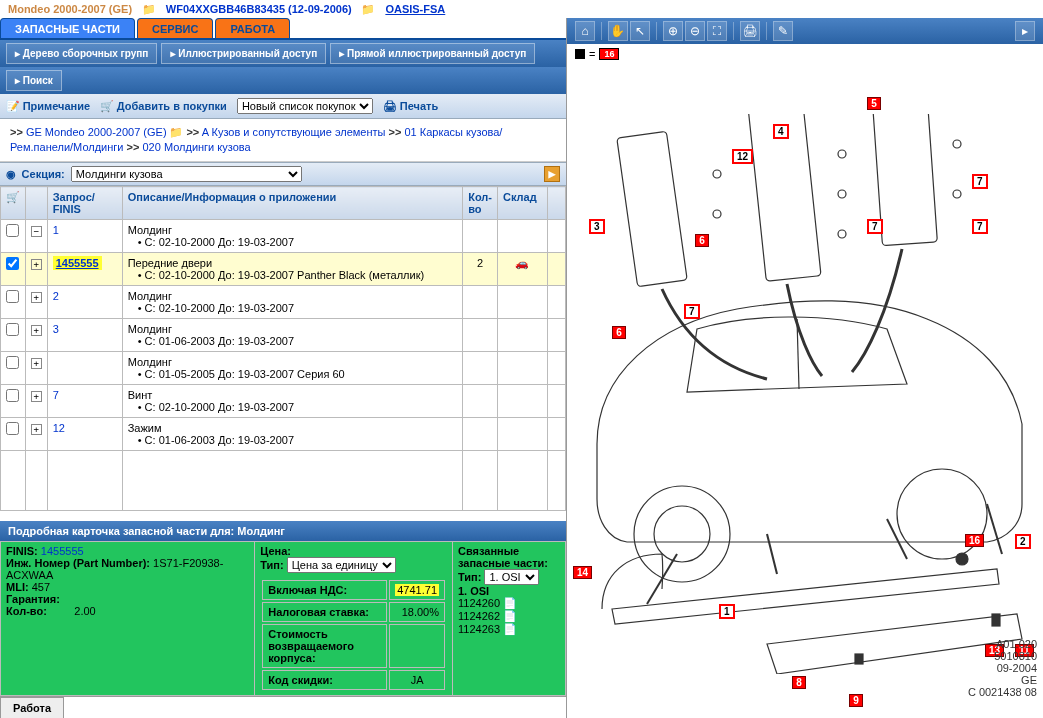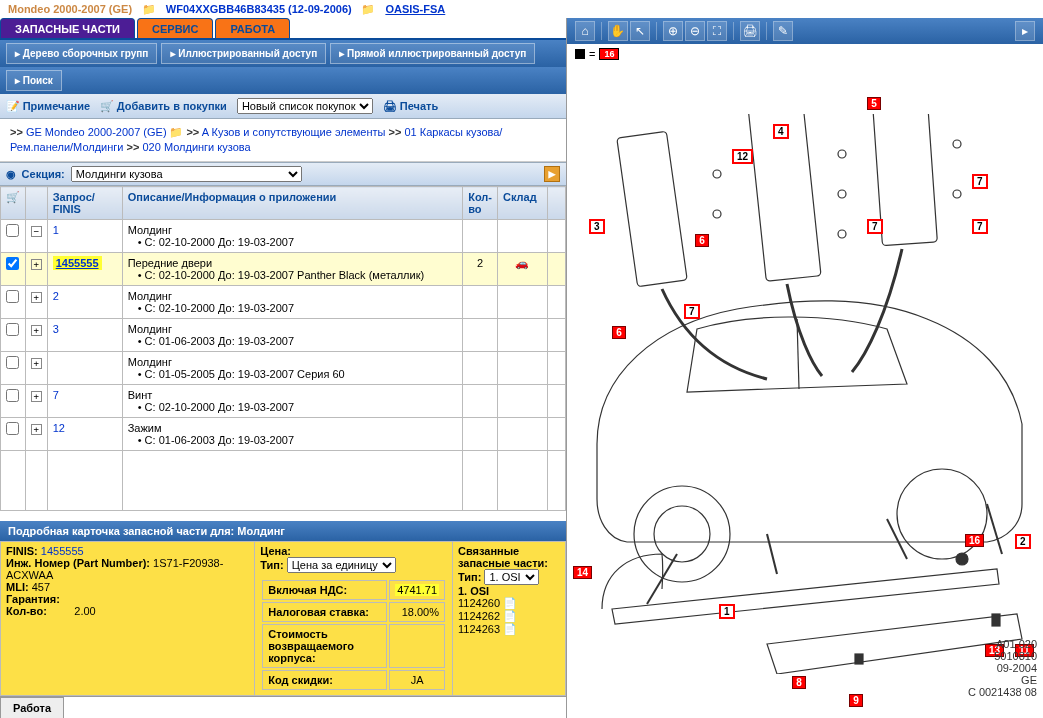--- a/index.html
+++ b/index.html
@@ -7,42 +7,42 @@
 a{color:#0033cc;cursor:pointer}
 .top-strip{height:18px;background:#fff;display:flex;align-items:center;gap:10px;padding:0 8px}
 .top-model{color:#cc8844;font-weight:bold}
 .top-vin{font-weight:bold}
 .oasis{color:#0033cc;font-weight:bold;text-decoration:underline}
 .main{display:flex;width:100%;height:700px}
 .left-pane{width:567px;border-right:1px solid #999;display:flex;flex-direction:column}
 .right-pane{flex:1;display:flex;flex-direction:column;background:#fff}
 .tabs{display:flex;background:#fff;border-bottom:2px solid #0a4b9a;height:22px}
 .tab{padding:4px 14px;border:1px solid #0a4b9a;border-bottom:none;border-radius:4px 4px 0 0;margin-right:2px;font-weight:bold;color:#0a4b9a;cursor:pointer;background:#f97316}
-.tab.active{background:#4c1d95;color:#fff}
+.tab.active{background:#3b82f6;color:#fff}
 .nav-bar{background:linear-gradient(#4a82c4,#2a62a4);padding:3px 6px;display:flex;gap:4px;flex-wrap:wrap}
 .nav-btn{background:rgba(255,255,255,0.1);border:1px solid rgba(255,255,255,0.4);color:#fff;padding:4px 8px;font-weight:bold;cursor:pointer;font-size:10px}
 .nav-btn::before{content:"▸ ";}
 .action-bar{background:linear-gradient(#e4ecf6,#c4d6ec);padding:4px 6px;display:flex;align-items:center;gap:10px;border-bottom:1px solid #9ab}
 .action-link{color:#0a4b9a;font-weight:bold;display:flex;align-items:center;gap:3px}
 .crumb-bar{background:#fff;padding:6px 10px;border-bottom:1px solid #ccc;line-height:15px}
 .crumb-bar .sep{font-weight:bold;color:#333}
 .section-bar{background:linear-gradient(#e4ecf6,#c4d6ec);padding:3px 6px;display:flex;align-items:center;gap:6px;border-top:1px solid #9ab;border-bottom:1px solid #9ab}
 .section-bar select{flex:1;max-width:350px}
 .corner-btn{background:#e8a030;border:1px solid #b07010;width:16px;height:16px;display:flex;align-items:center;justify-content:center;color:#fff;font-weight:bold;font-size:9px;cursor:pointer}
 table.parts{width:100%;border-collapse:collapse}
 table.parts th,table.parts td{border:1px solid #bbb;padding:4px 5px;vertical-align:top;text-align:left}
 table.parts th{background:linear-gradient(#e8eef6,#cad8ea);color:#0a4b9a;font-weight:bold}
 table.parts td{background:#fff}
 tr.highlight td{background:#fffdd0}
 .finis-hl{background:#ffff33;padding:1px 3px;font-weight:bold;color:#0033cc;text-decoration:underline}
 .exp{cursor:pointer;font-family:monospace;border:1px solid #888;width:11px;height:11px;display:inline-flex;align-items:center;justify-content:center;font-size:9px}
 .car-icon{color:#555}
 .detail-bar{background:linear-gradient(#4a82c4,#2a62a4);color:#fff;font-weight:bold;padding:4px 8px}
 .detail-table{width:100%;border-collapse:collapse}
-.detail-table td{border:1px solid #bbb;padding:3px 5px;vertical-align:top;background:#fde047}
+.detail-table td{border:1px solid #bbb;padding:3px 5px;vertical-align:top;background:#22c55e}
 .detail-table .lbl{font-weight:bold}
 .price-hl{background:#ffff33;padding:0 2px}
 .work-tab{display:flex;border-top:1px solid #999}
 .work-tab div{padding:4px 12px;border:1px solid #999;border-bottom:none;background:#eee;font-weight:bold}
 .viewer-toolbar{background:linear-gradient(#4a82c4,#2a62a4);padding:3px 8px;display:flex;align-items:center;gap:2px}
 .vt-btn{width:20px;height:20px;background:rgba(255,255,255,0.15);border:1px solid rgba(255,255,255,0.3);display:flex;align-items:center;justify-content:center;color:#fff;cursor:pointer;font-size:12px}
 .vt-sep{width:1px;height:18px;background:rgba(255,255,255,0.3);margin:0 4px}
 .vt-right{margin-left:auto}
 .legend{padding:4px 8px;display:flex;align-items:center;gap:4px;font-size:10px}
 .redbox{background:#f00;color:#fff;padding:0 4px;font-weight:bold;border:1px solid #000;font-size:9px}

